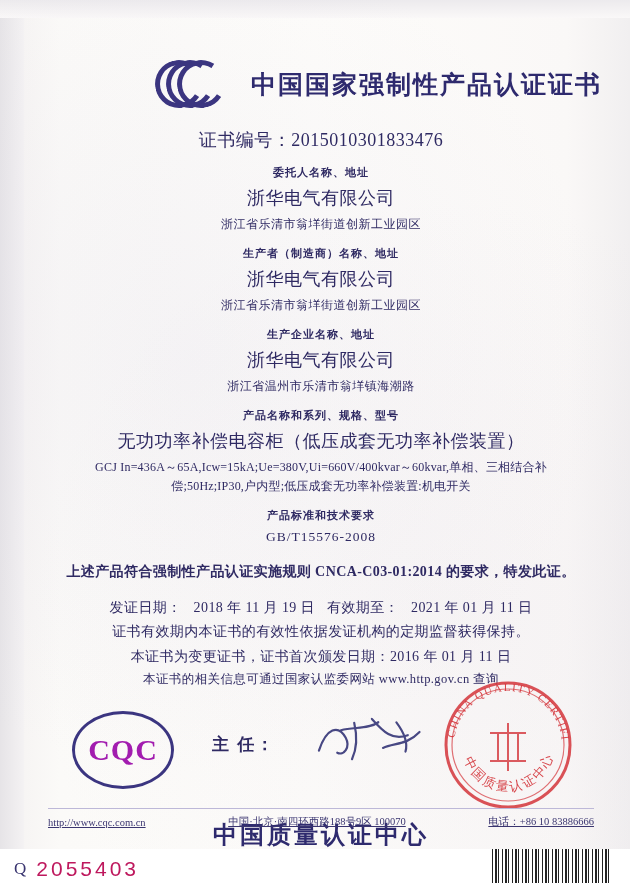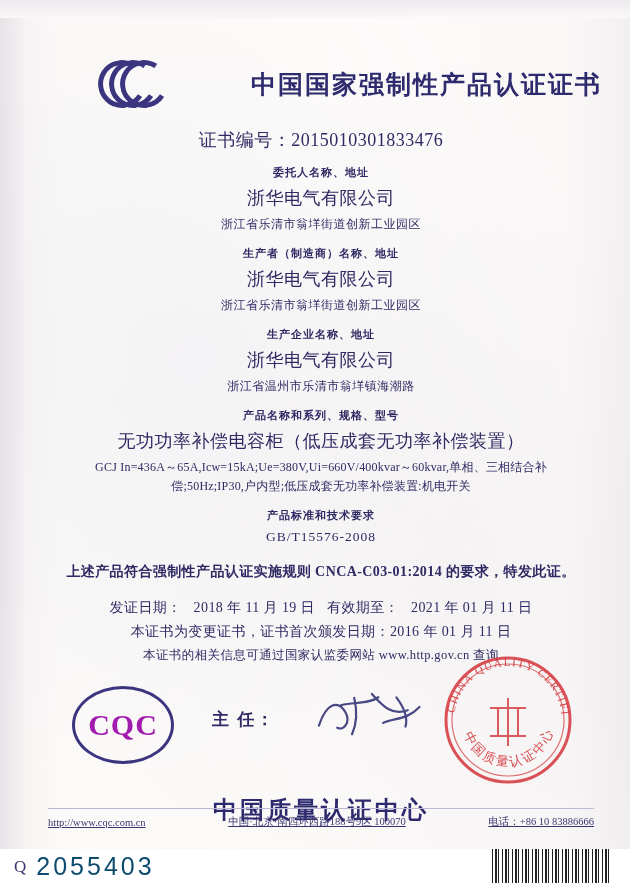--- a/index.html
+++ b/index.html
@@ -51,21 +51,21 @@
     left: 40px;
     right: 28px;
     top: 56px;
     text-align: center;
   }
 
   
   .header-row {
     display: flex;
     align-items: center;
-    justify-content: space-between;
+    justify-content: flex-end;
     gap: 22px;
     padding-left: 58px;
   }
   .ccc-mark {
     width: 74px;
     height: 56px;
     position: relative;
     flex: 0 0 auto;
   }
   .ccc-mark .c {
@@ -233,23 +233,23 @@
     bottom: 10px;
     display: flex;
     align-items: center;
     gap: 10px;
   }
   .barcode-q {
     font-size: 17px;
     color: #3a3570;
   }
   .barcode-no {
-    font-size: 25px;
+    font-size: 21px;
     letter-spacing: 3px;
-    color: #0c4a6e;
+    color: #be185d;
     font-family: "Liberation Sans", sans-serif;
   }
   .barcode-strip {
     position: absolute;
     right: 18px;
     bottom: 8px;
     width: 120px;
     height: 34px;
     background:
       repeating-linear-gradient(90deg,
@@ -318,20 +318,21 @@
       <div class="section-label">产品标准和技术要求</div>
       <div class="standard-value">GB/T15576-2008</div>
     </div>
 
     <div class="statement">上述产品符合强制性产品认证实施规则 CNCA-C03-01:2014 的要求，特发此证。</div>
 
     <div class="dates">
       <div class="row-dates">
         <span>发证日期：</span><span>2018 年 11 月 19 日</span><span>有效期至：</span><span>2021 年 01 月 11 日</span>
       </div>
+      <div>证书有效期内本证书的有效性依据发证机构的定期监督获得保持。</div>
       <div>本证书为变更证书，证书首次颁发日期：2016 年 01 月 11 日</div>
       <div class="note-small">本证书的相关信息可通过国家认监委网站 www.http.gov.cn 查询</div>
     </div>
 
     <div class="sign-area">
       <div class="cqc-logo">CQC</div>
       <div class="director-line">主 任：</div>
       <div class="signature">
         <svg width="120" height="60" viewBox="0 0 120 60">
           <g stroke="#2a2a70" stroke-width="2.2" fill="none" stroke-linecap="round">

